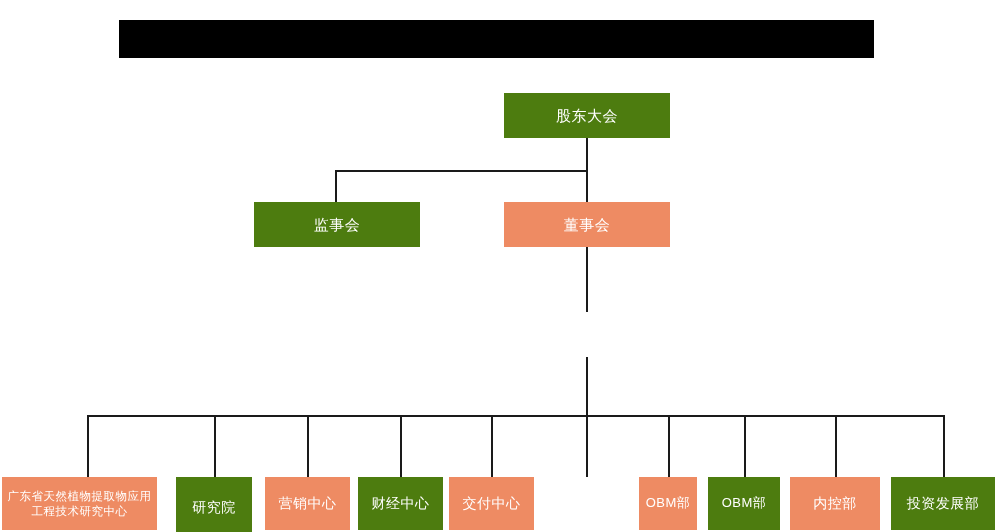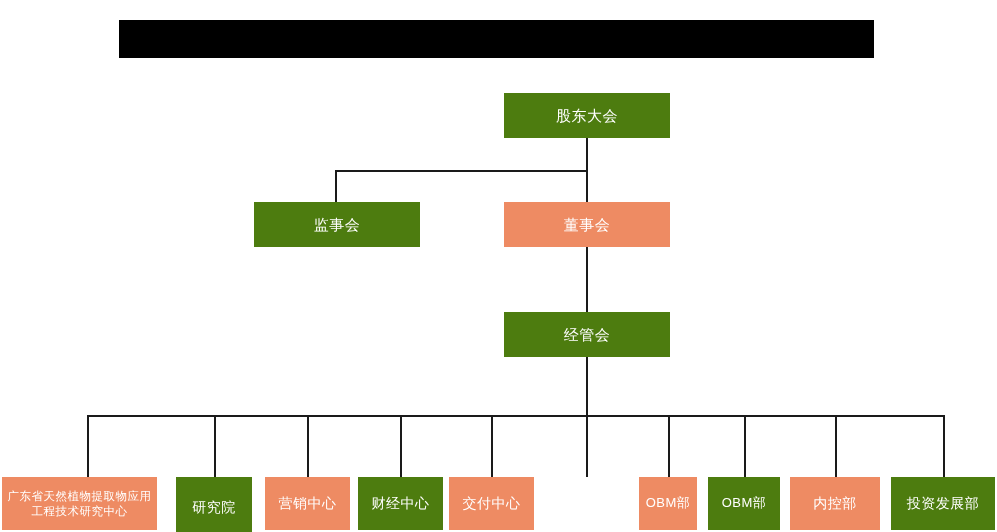--- a/index.html
+++ b/index.html
@@ -79,23 +79,20 @@
   <div class="node tone-dark size-lg" style="left:254px; top:202px; width:166px; height:45px;">
     <span class="label">监事会</span>
   </div>
 
   <div class="node tone-light size-lg" style="left:504px; top:202px; width:166px; height:45px;">
     <span class="label">董事会</span>
   </div>
 
   <div class="conn v" style="left:586px; top:247px; height:65px;"></div>
 
-  <div class="node tone-dark size-lg" style="left:504px; top:312px; width:166px; height:45px;">
-    <span class="label">经管会</span>
-  </div>
 
   <div class="conn v" style="left:586px; top:357px; height:59px;"></div>
   <div class="conn h" style="left:87px; top:415px; width:858px;"></div>
 
   <div class="conn v" style="left:87px; top:415px; height:62px;"></div>
   <div class="conn v" style="left:214px; top:415px; height:62px;"></div>
   <div class="conn v" style="left:307px; top:415px; height:62px;"></div>
   <div class="conn v" style="left:400px; top:415px; height:62px;"></div>
   <div class="conn v" style="left:491px; top:415px; height:62px;"></div>
   <div class="conn v" style="left:586px; top:415px; height:62px;"></div>

